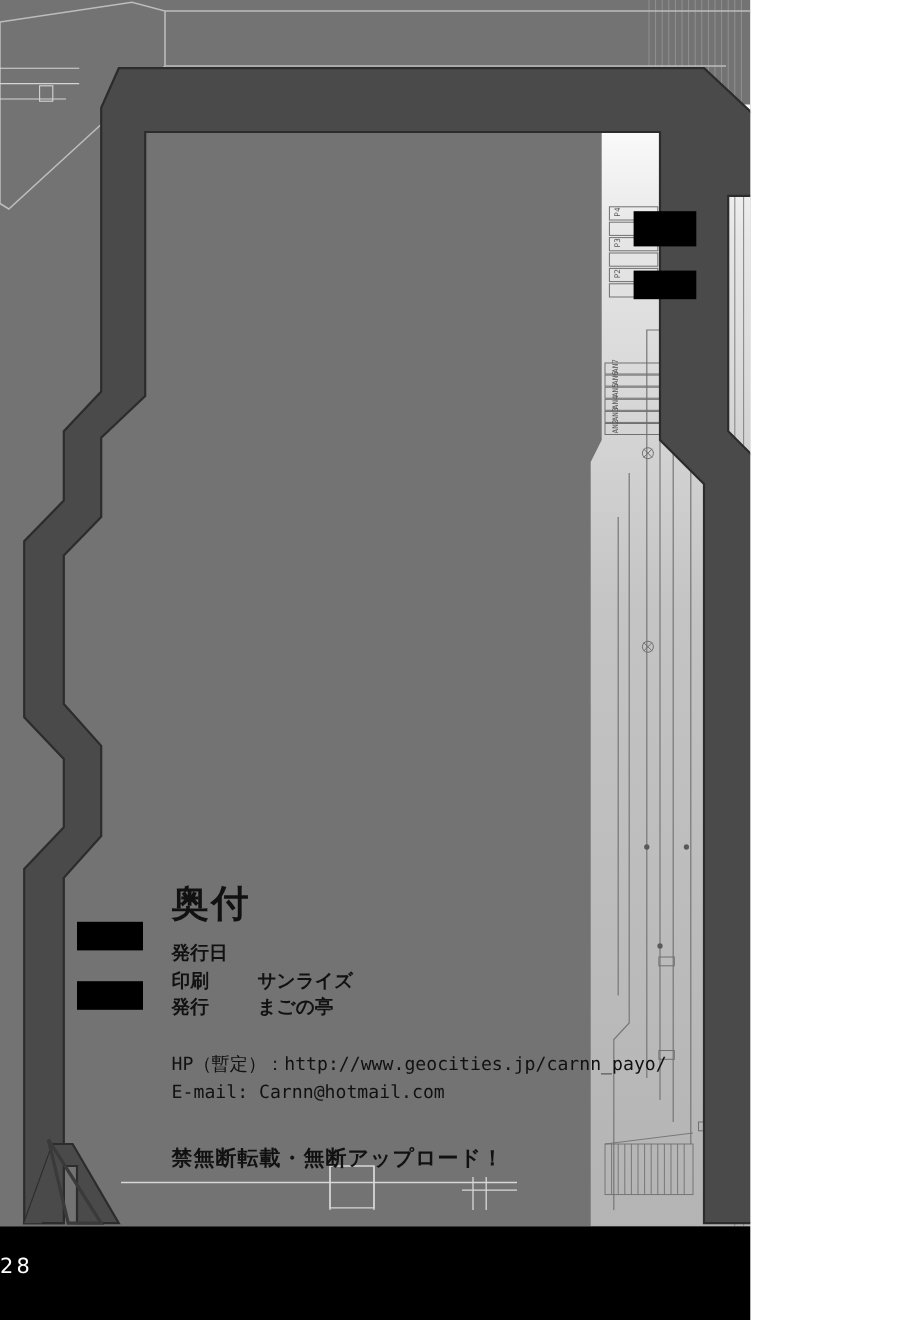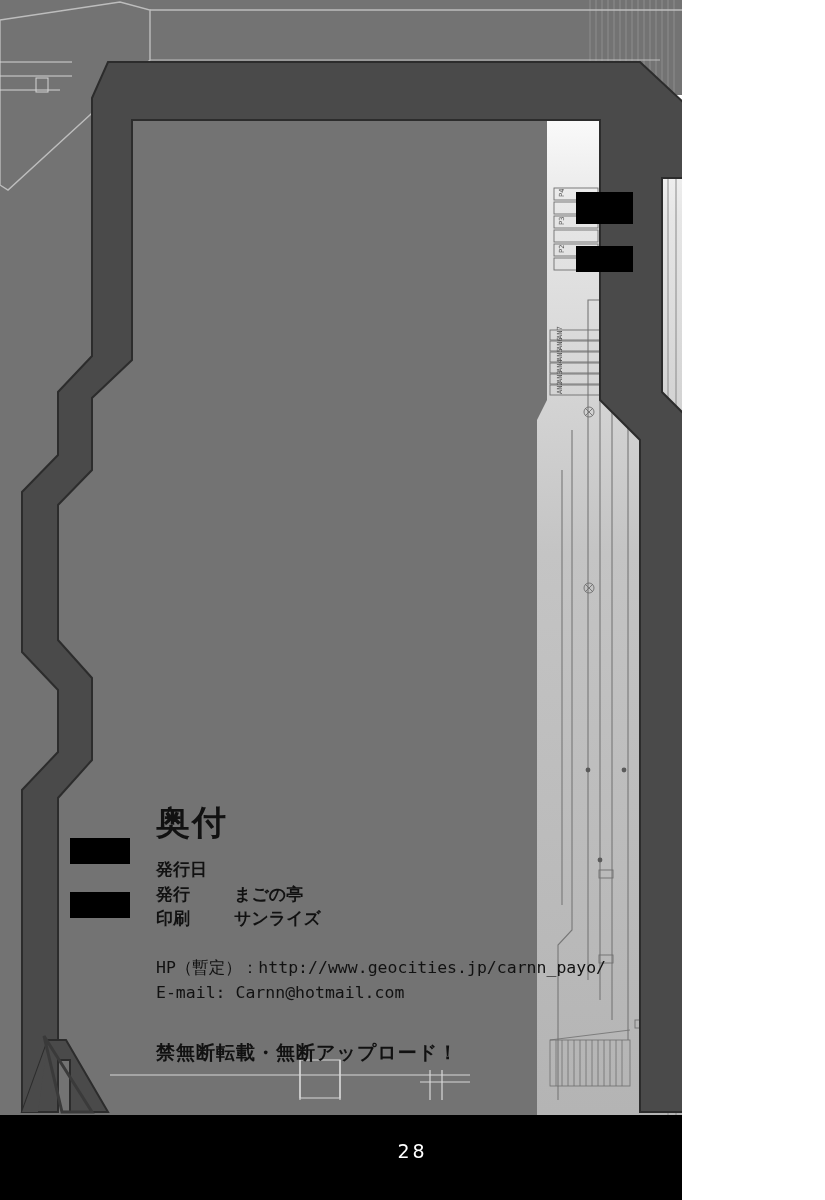--- a/index.html
+++ b/index.html
@@ -74,20 +74,21 @@
     font-family: "DejaVu Sans", sans-serif;
     font-size: 17px;
     font-weight: bold;
     color: #111;
     line-height: 1.45;
   }
   .crow {
     display: flex;
     align-items: baseline;
     white-space: nowrap;
+    font-family: Liberation Mono, monospace;
   }
   .crow .lbl {
     display: inline-block;
     width: 78px;
     flex: 0 0 78px;
   }
   .crow .val { letter-spacing: 0px; }
 
   .contact {
     margin-top: 24px;
@@ -113,21 +114,21 @@
     top: 1115px;
     width: 825px;
     height: 85px;
     background: #000000;
   }
   .page-num {
     position: absolute;
     left: 0;
     top: 1140px;
     width: 825px;
-    text-align: center;
+    text-align: left;
     color: #ffffff;
     font-family: "DejaVu Sans", sans-serif;
     font-size: 19px;
     letter-spacing: 3px;
   }
 </style>
 </head>
 <body>
 
 <div class="page">
@@ -294,26 +295,26 @@
   <div class="blk blk-d"></div>
 
   <div class="colophon">
     <div class="colophon-title">奥付</div>
 
     <div class="colophon-rows">
       <div class="crow">
         <span class="lbl">発行日</span>
       </div>
       <div class="crow">
+        <span class="lbl">印刷</span>
+        <span class="val">サンライズ</span>
+      </div>
+      <div class="crow">
         <span class="lbl">発行</span>
         <span class="val">まごの亭</span>
-      </div>
-      <div class="crow">
-        <span class="lbl">印刷</span>
-        <span class="val">サンライズ</span>
       </div>
     </div>
 
     <div class="contact">
       <div>HP（暫定）：http://www.geocities.jp/carnn_payo/</div>
       <div>E-mail: Carnn@hotmail.com</div>
     </div>
 
     <div class="notice">禁無断転載・無断アップロード！</div>
   </div>

